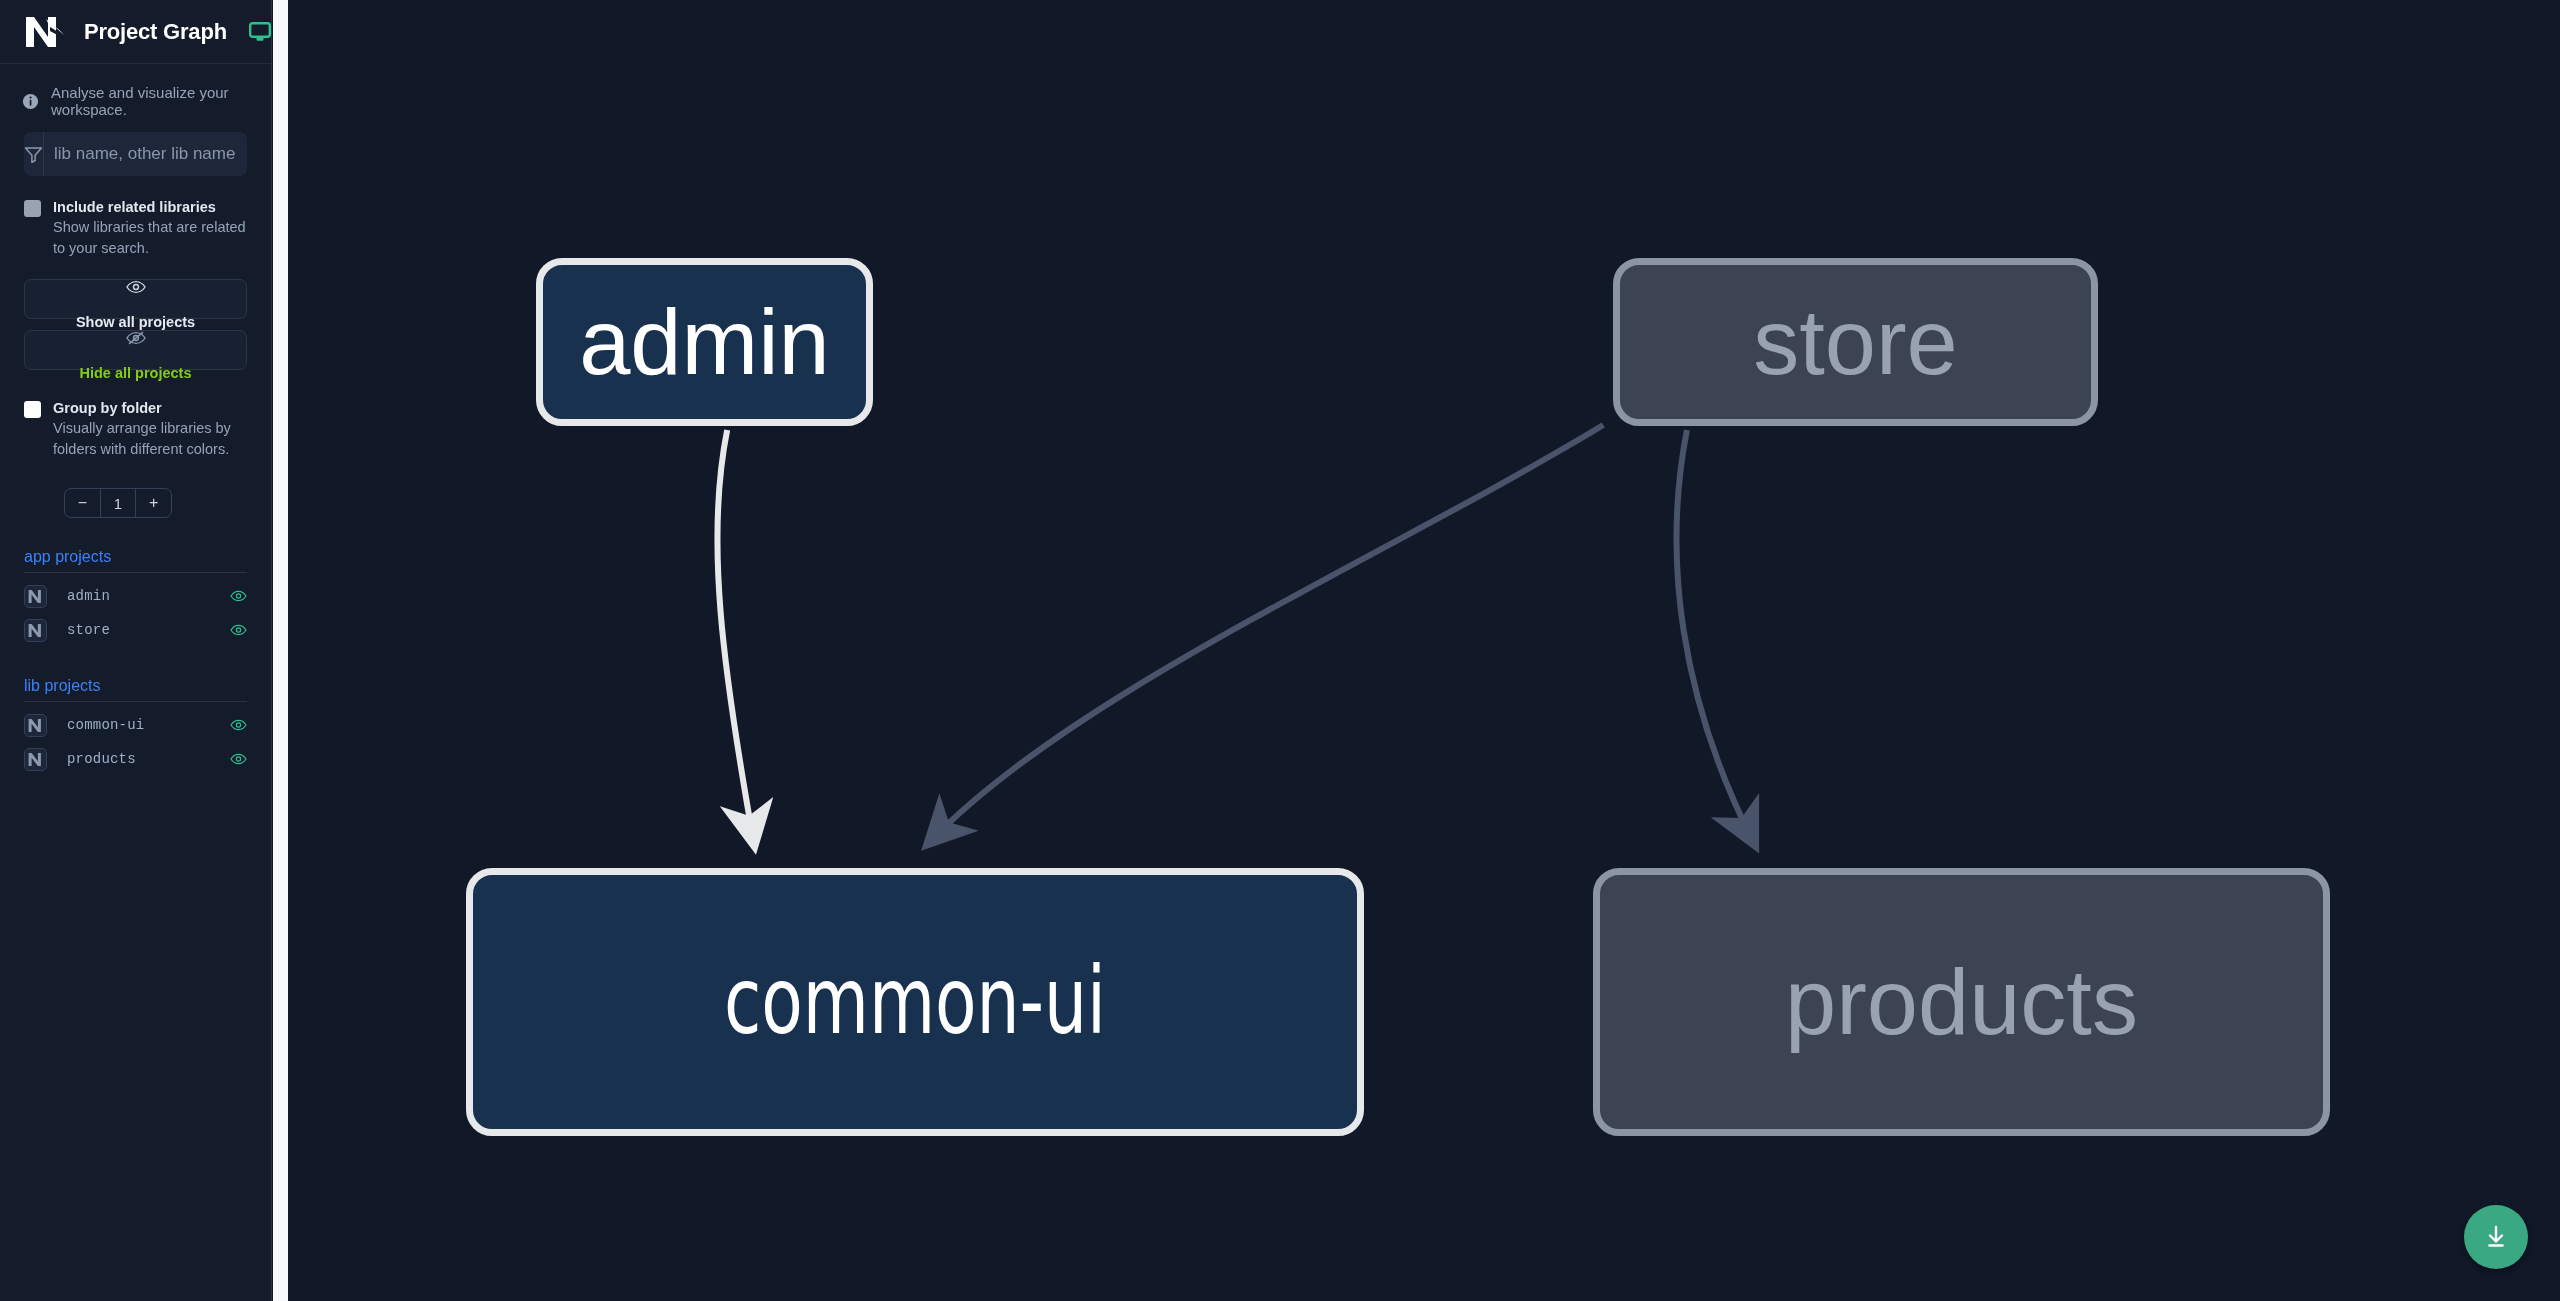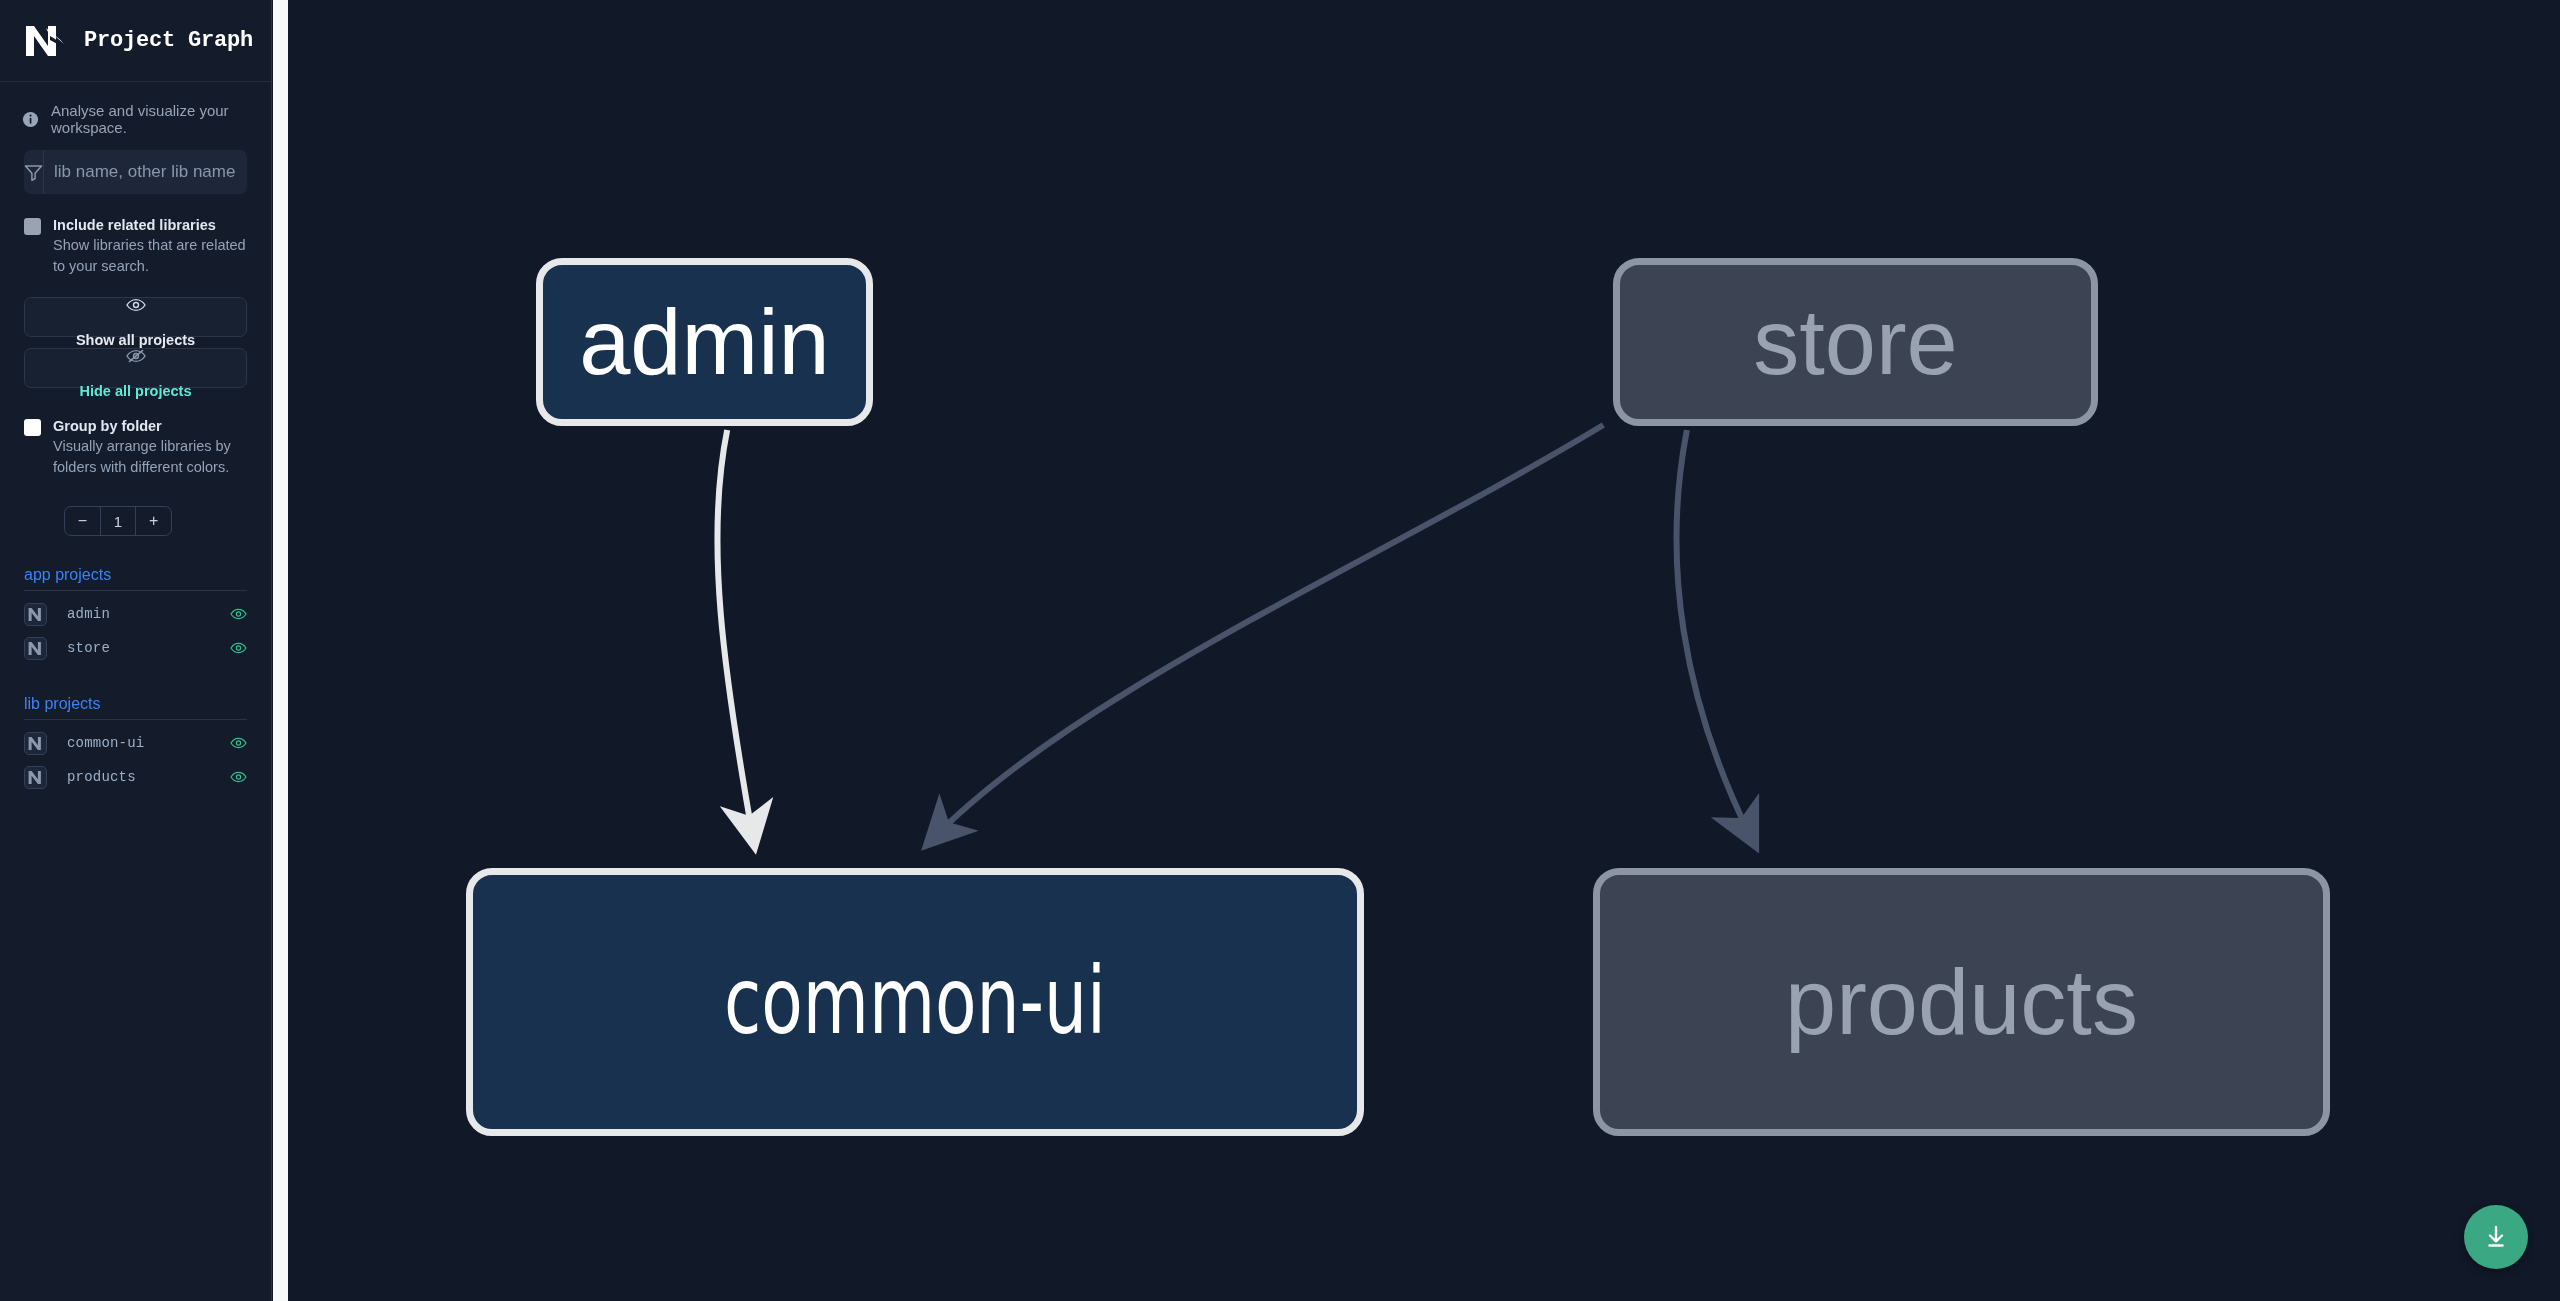--- a/index.html
+++ b/index.html
@@ -14,26 +14,25 @@
   
   .sidebar {
     position: relative;
     width: 272px; height: 1301px;
     background: #141b2b;
     border-right: 1px solid #2a3244;
     flex: 0 0 272px;
     overflow: hidden;
   }
   .sb-header {
-    height: 82px;
+    height: 64px;
     display: flex; align-items: center;
     padding: 0 24px;
     border-bottom: 1px solid #232b3c;
     gap: 16px;
-    font-family: Liberation Mono, monospace;
   }
   .nx-logo { width: 44px; height: 38px; flex: 0 0 44px; }
   .sb-title {
     color: #ffffff; font-size: 22px; font-weight: bold;
     letter-spacing: -0.2px; white-space: nowrap;
   }
   .monitor-icon { width: 22px; height: 20px; margin-left: 6px; flex: 0 0 22px; }
 
   .sb-tagline {
     display: flex; align-items: center; gap: 12px;
@@ -248,21 +247,21 @@
       </div>
 
       <div class="sb-btn">
         <span class="eye-off-icon">
           <svg viewBox="0 0 20 14" fill="none" xmlns="http://www.w3.org/2000/svg">
             <path d="M1 7s3.3-5.4 9-5.4S19 7 19 7s-3.3 5.4-9 5.4S1 7 1 7z" stroke="#8b98ad" stroke-width="1.4"></path>
             <circle cx="10" cy="7" r="2.5" stroke="#8b98ad" stroke-width="1.4"></circle>
             <path d="M3 12.8 17 1.2" stroke="#8b98ad" stroke-width="1.5"></path>
           </svg>
         </span>
-        <span class="lbl" style="color:#5eead4">Hide all projects</span>
+        <span class="lbl" style="color:#84cc16">Hide all projects</span>
       </div>
 
       <div style="height:10px"></div>
 
       <div class="check-row">
         <span class="cbox white"></span>
         <span class="check-texts">
           <span class="check-label" style="display:block">Group by folder</span>
           <span class="check-desc" style="display:block">Visually arrange libraries by folders with different colors.</span>
         </span>

